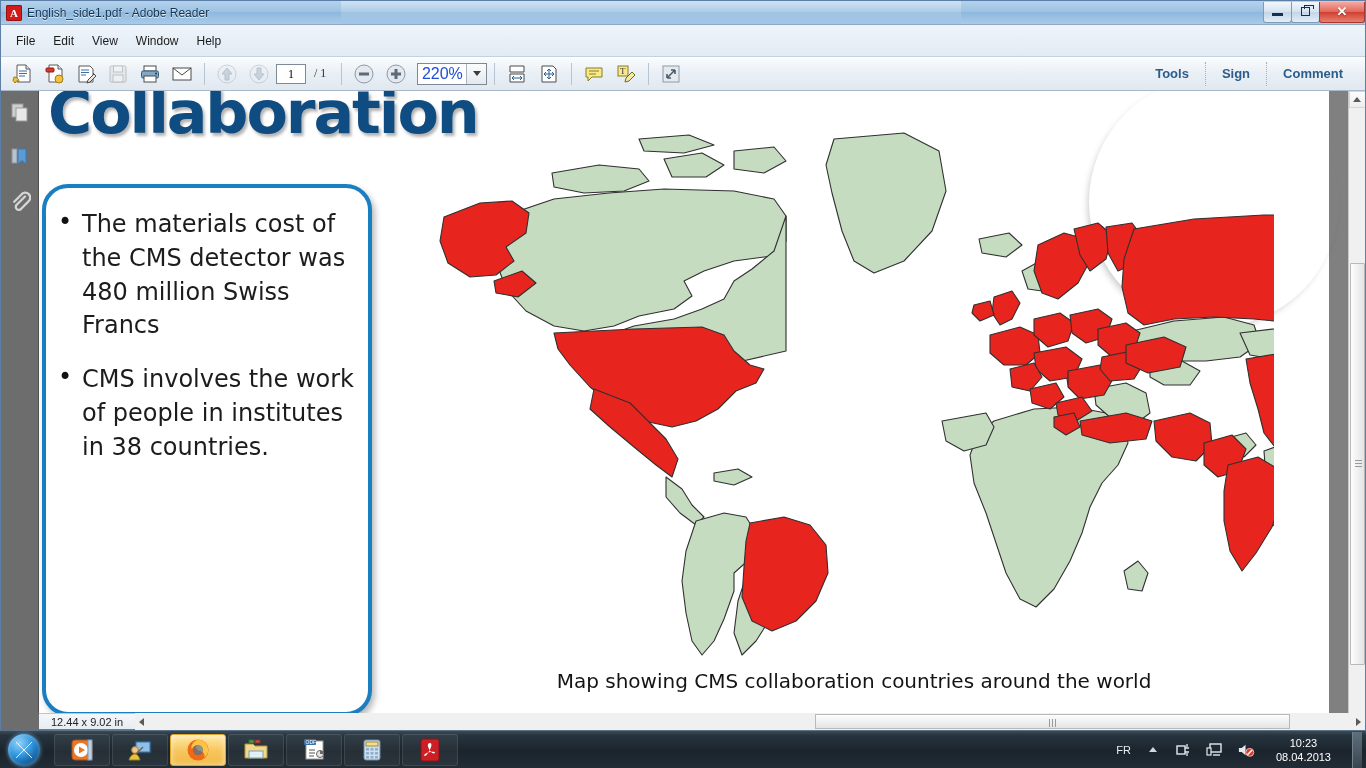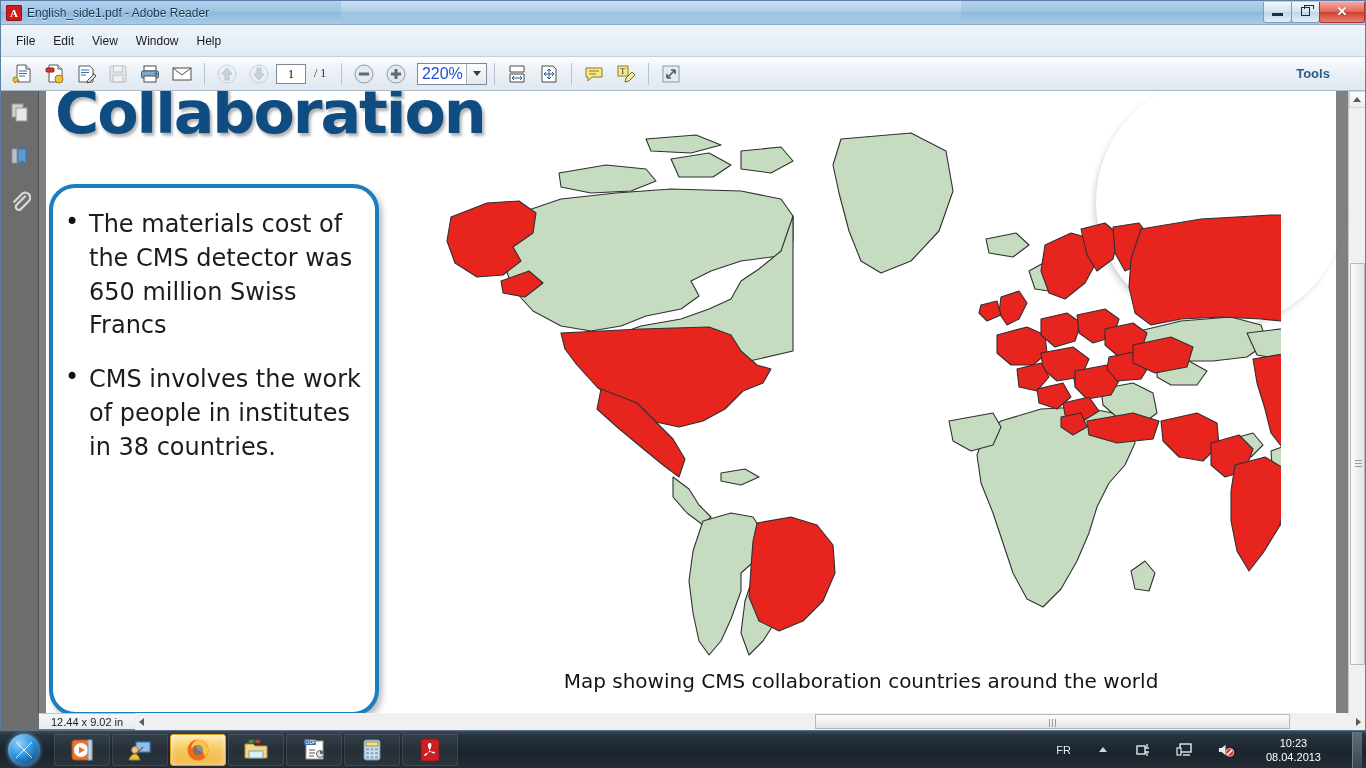--- a/index.html
+++ b/index.html
@@ -104,21 +104,21 @@
   .zoom-val {
     width: 48px; font-size: 16px; line-height: 20px; text-align: center; color: #1d4ed8;
   }
   .zoom-arrow {
     width: 20px; border-left: 1px solid #aab6c2;
     background: linear-gradient(180deg,#fbfcfd,#e3e9ef);
     display: flex; align-items: center; justify-content: center;
   }
   .caret-dn { width: 0; height: 0; border-left: 4px solid transparent; border-right: 4px solid transparent; border-top: 5px solid #3b3b3b; }
 
-  #toolbar-right { margin-left: auto; display: flex; align-items: center; height: 34px; flex-direction: column; }
+  #toolbar-right { margin-left: auto; display: flex; align-items: center; height: 34px; }
   .tr-btn {
     font-size: 13px; font-weight: bold; color: #2b5c8a; padding: 0 16px;
     line-height: 34px; height: 34px;
   }
   .tr-sep { width: 0; border-left: 1px dotted #9fb0c0; height: 24px; }
 
   
   #body-area { flex: 1; display: flex; position: relative; min-height: 0; }
 
   #nav-pane {
@@ -127,21 +127,21 @@
     padding-top: 10px; gap: 20px;
     border-right: 1px solid #4f4f4f;
   }
   .nav-icon { width: 24px; height: 24px; display: flex; align-items: center; justify-content: center; }
 
   #doc-viewport {
     flex: 1; background: #808080; position: relative; overflow: hidden;
   }
   
   #pdf-page {
-    position: absolute; left: 7px; top: 0; width: 1290px; height: 634px;
+    position: absolute; left: 0; top: 0; width: 1290px; height: 634px;
     background: #fff;
   }
   #page-corner-arc {
     position: absolute; right: -10px; top: -14px; width: 250px; height: 250px;
     border-radius: 50%;
     box-shadow: -3px 4px 7px -2px rgba(0,0,0,.22);
     background: transparent;
     pointer-events: none;
   }
 
@@ -260,21 +260,21 @@
     width: 56px; height: 32px; border-radius: 3px;
     display: flex; align-items: center; justify-content: center;
     border: 1px solid rgba(255,255,255,.10);
     background: rgba(255,255,255,.05);
   }
   .tb-app.active {
     background: linear-gradient(180deg,#ffe9a8 0%,#f7c860 50%,#f0b743 100%);
     border: 1px solid #e0a62c;
     box-shadow: inset 0 0 6px rgba(255,255,255,.6);
   }
-  #tray { margin-left: auto; display: flex; align-items: center; gap: 23px; padding-right: 4px; }
+  #tray { margin-left: auto; display: flex; align-items: center; gap: 13px; padding-right: 4px; }
   .tray-lang { font-size: 11px; color: #e6edf3; }
   .tray-icon { width: 18px; height: 16px; display:flex;align-items:center;justify-content:center; }
   #clock { text-align: center; color: #fff; font-size: 11px; line-height: 14px; padding: 0 8px; }
   #showdesktop { width: 10px; height: 36px; background: linear-gradient(180deg,#5e6f7c,#39464f); border-left:1px solid #6f818e; }
 </style>
 </head>
 <body>
 
 <div id="app-window">
 
@@ -469,21 +469,21 @@
 
     <div id="doc-viewport">
 
       <div id="pdf-page">
         <div id="page-corner-arc"></div>
 
         <div id="slide-title">Collaboration</div>
 
         <div id="text-callout">
           <ul class="bullets">
-            <li>The materials cost of the CMS detector was 650 million Swiss Francs</li>
+            <li>The materials cost of the CMS detector was 480 million Swiss Francs</li>
             <li>CMS involves the work of people in institutes in 38 countries.</li>
           </ul>
         </div>
 
         <div id="map-figure">
           <svg id="world-map" viewBox="0 0 840 540">
             <g stroke="#303030" stroke-width="1.1" stroke-linejoin="round">
 
               <g fill="#c5dcc0">
 

